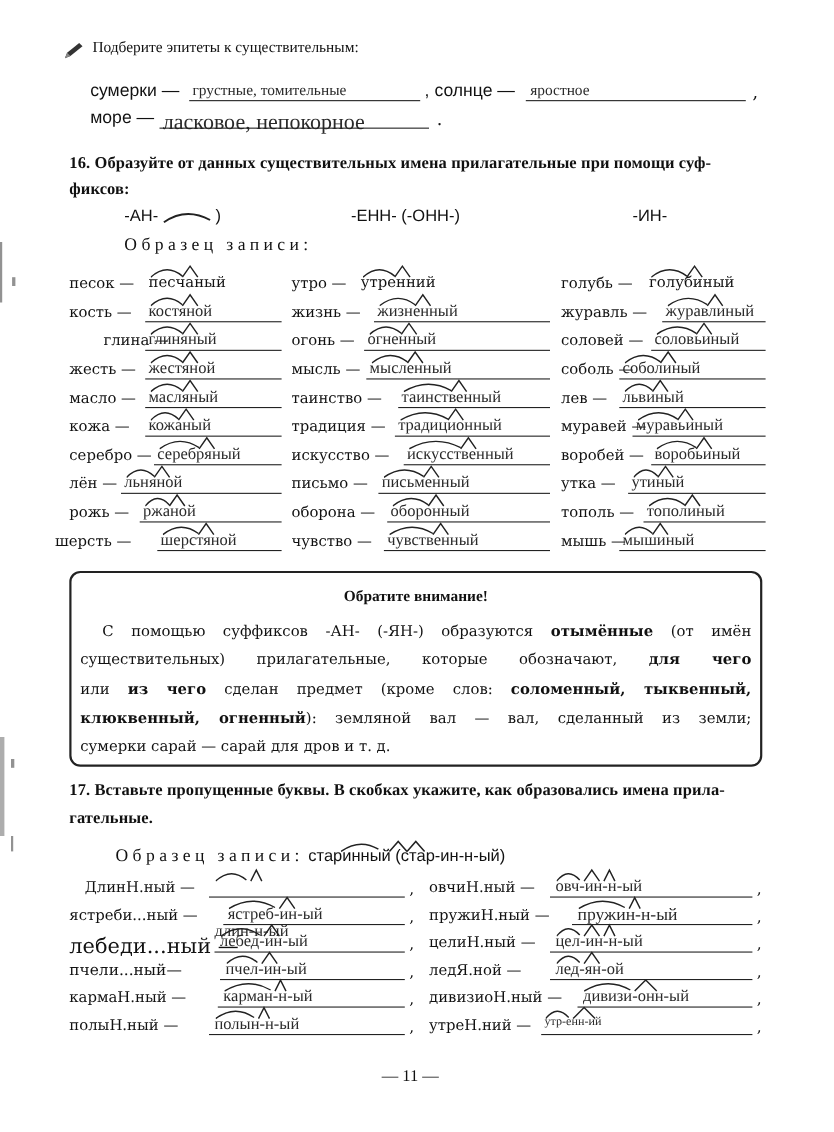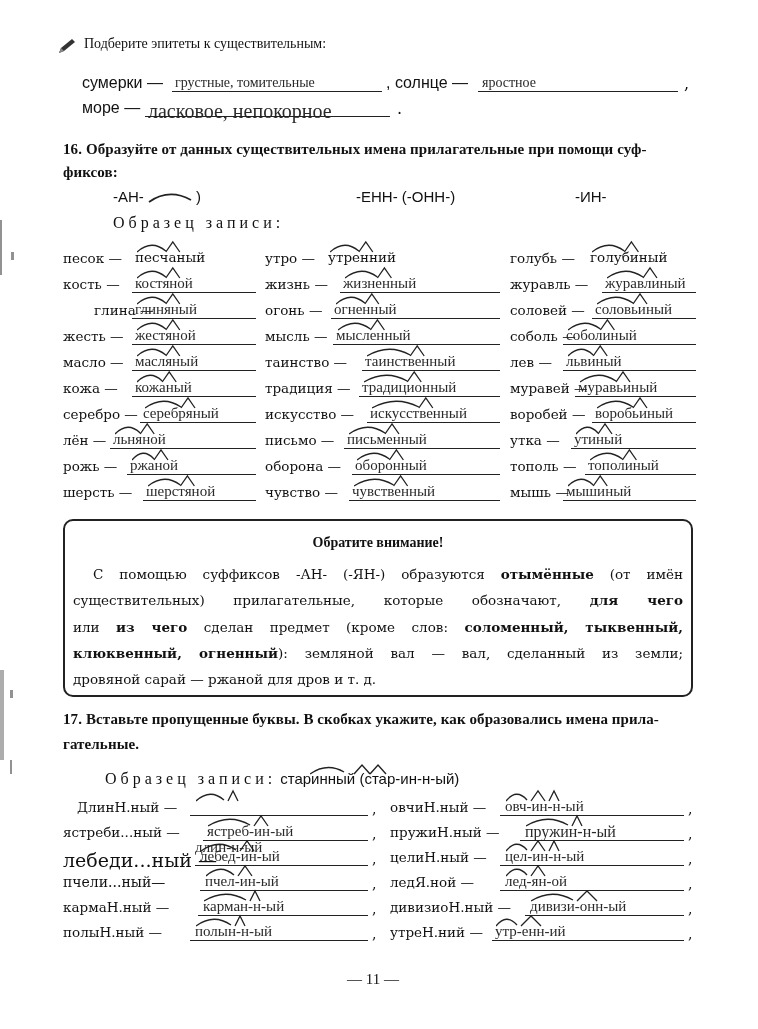--- a/index.html
+++ b/index.html
@@ -59,21 +59,21 @@
 <div class="abs task-title" style="left:63px; top:141px;">16. Образуйте от данных существительных имена прилагательные при помощи суф-</div>
 <div class="abs task-title" style="left:63px; top:164px;">фиксов:</div>
 
 <div class="abs suffix" style="left:113px; top:188px;">
   <span>-АН-</span>
 </div>
 <svg class="abs" style="left:147px; top:188px;" width="50" height="16">
   <path d="M2 14 Q22 0 44 12" fill="none" stroke="#222" stroke-width="1.8"></path>
 </svg>
 <div class="abs suffix" style="left:196px; top:188px;">)</div>
-<div class="abs suffix" style="left:319px; top:188px;margin-left:37px;">-ЕНН- (-ОНН-)</div>
+<div class="abs suffix" style="left:319px; top:188px;">-ЕНН- (-ОНН-)</div>
 <div class="abs suffix" style="left:575px; top:188px;">-ИН-</div>
 
 <div class="abs sample sp" style="left:113px; top:214px;">
   <span>Образец записи:</span>
 </div>
 
 <div id="grid16">
     <div class="abs dserif" style="left: 63px; top: 250px; font-size: 13.5px;">песок —</div>
     <div class="abs" style="left: 135px; top: 249px; font-size: 13.5px; font-family: &quot;DejaVu Serif&quot;, serif; color: rgb(17, 17, 17);">песчаный</div>
     <svg class="mark" width="80" height="14" style="left: 137px; top: 239px;">
@@ -129,21 +129,21 @@
       <path d="M0 13 Q12.6 0 25.2 12" fill="none" stroke="#222" stroke-width="1.3"></path>
                        <path d="M25.2 13 L32.2 3 L39.2 13" fill="none" stroke="#222" stroke-width="1.3"></path>
     </svg>
     <div class="abs dserif" style="left: 63px; top: 458px; font-size: 13.5px;">рожь —</div>
     <div class="abs" style="left: 130px; top: 457px; font-size: 15px; font-family: &quot;Liberation Serif&quot;, serif; color: rgb(42, 42, 42);">ржаной</div>
     <div class="line" style="left: 127px; top: 474px; width: 129px;"></div>
     <svg class="mark" width="80" height="14" style="left: 132px; top: 447px;">
       <path d="M0 13 Q11 0 22 12" fill="none" stroke="#222" stroke-width="1.3"></path>
                        <path d="M22 13 L29 3 L36 13" fill="none" stroke="#222" stroke-width="1.3"></path>
     </svg>
-    <div class="abs dserif" style="left: 63px; top: 484px; font-size: 13.5px;">шерсть —</div>
+    <div class="abs dserif" style="left: 50px; top: 484px; font-size: 13.5px;">шерсть —</div>
     <div class="abs" style="left: 146px; top: 483px; font-size: 15px; font-family: &quot;Liberation Serif&quot;, serif; color: rgb(42, 42, 42);">шерстяной</div>
     <div class="line" style="left: 143px; top: 500px; width: 113px;"></div>
     <svg class="mark" width="80" height="14" style="left: 148px; top: 473px;">
       <path d="M0 13 Q16.2 0 32.4 12" fill="none" stroke="#222" stroke-width="1.3"></path>
                        <path d="M32.4 13 L39.4 3 L46.4 13" fill="none" stroke="#222" stroke-width="1.3"></path>
     </svg>
     <div class="abs dserif" style="left: 265px; top: 250px; font-size: 13.5px;">утро —</div>
     <div class="abs" style="left: 328px; top: 249px; font-size: 13.5px; font-family: &quot;DejaVu Serif&quot;, serif; color: rgb(17, 17, 17);">утренний</div>
     <svg class="mark" width="80" height="14" style="left: 330px; top: 239px;">
       <path d="M0 13 Q14.4 0 28.8 12" fill="none" stroke="#222" stroke-width="1.3"></path>
@@ -283,21 +283,21 @@
     </svg>
   </div>
 
 <div id="notebox">
   <div id="note-title">Обратите внимание!</div>
   <div id="note-lines">
       <div class="note-line" style="top: 45px; text-indent: 20px;"><span>С помощью суффиксов -АН- (-ЯН-) образуются </span><span class="b">отымённые</span><span> (от имён</span></div>
       <div class="note-line" style="top: 71px;"><span>существительных) прилагательные, которые обозначают, </span><span class="b">для чего</span></div>
       <div class="note-line" style="top: 98px;"><span>или </span><span class="b">из чего</span><span> сделан предмет (кроме слов: </span><span class="b">соломенный, тыквенный,</span></div>
       <div class="note-line" style="top: 124px;"><span class="b">клюквенный, огненный</span><span>): земляной вал — вал, сделанный из земли;</span></div>
-      <div class="note-line" style="top: 150px; text-align: left; text-align-last: left;"><span>дровяной сарай — ржаной для дров и т. д.</span></div>
+      <div class="note-line" style="top: 150px; text-align: left; text-align-last: left;"><span>сумерки сарай — сарай для дров и т. д.</span></div>
     </div>
 </div>
 
 <div class="abs task-title" style="left:63px; top:711px;">17. Вставьте пропущенные буквы. В скобках укажите, как образовались имена прила-</div>
 <div class="abs task-title" style="left:63px; top:736px;">гательные.</div>
 <div class="abs sample" style="left:105px; top:770px;">
   <span class="sp">Образец записи:</span>
   <span class="sans" style="font-size:15px;">старинный (стар-ин-н-ый)</span>
 </div>
 <svg class="abs" style="left:310px; top:760px;" width="110" height="16">
@@ -391,21 +391,21 @@
     </svg>
     <div class="abs dserif" style="left: 390px; top: 899px; font-size: 13.5px;">дивизиоН.ный —</div>
     <div class="abs hw" style="left: 530px; top: 898px; font-size: 15px;">дивизи-онн-ый</div>
     <div class="line" style="left: 525px; top: 915px; width: 159px;"></div>
     <div class="abs" style="left: 688px; top: 901px; font-size: 14px;">,</div>
     <svg class="mark" width="90" height="14" style="left: 531px; top: 888px;">
       <path d="M0 13 Q21 0 42 12" fill="none" stroke="#222" stroke-width="1.3"></path>
       <path d="M46 13 L56 3 L66 13" fill="none" stroke="#222" stroke-width="1.3"></path>
     </svg>
     <div class="abs dserif" style="left: 390px; top: 924px; font-size: 13.5px;">утреН.ний —</div>
-    <div class="abs hw" style="left: 495px; top: 923px; font-size: 15px;">утр-енн-ий</div>
+    <div class="abs hw" style="left: 495px; top: 923px; font-size: 11px;">утр-енн-ий</div>
     <div class="line" style="left: 492px; top: 940px; width: 192px;"></div>
     <div class="abs" style="left: 688px; top: 926px; font-size: 14px;">,</div>
     <svg class="mark" width="90" height="14" style="left: 496px; top: 913px;">
       <path d="M0 13 Q10.5 0 21 12" fill="none" stroke="#222" stroke-width="1.3"></path>
       <path d="M25 13 L35 3 L45 13" fill="none" stroke="#222" stroke-width="1.3"></path>
     </svg>
   </div>
 
 <div id="page-num" class="abs">— 11 —</div>
 

